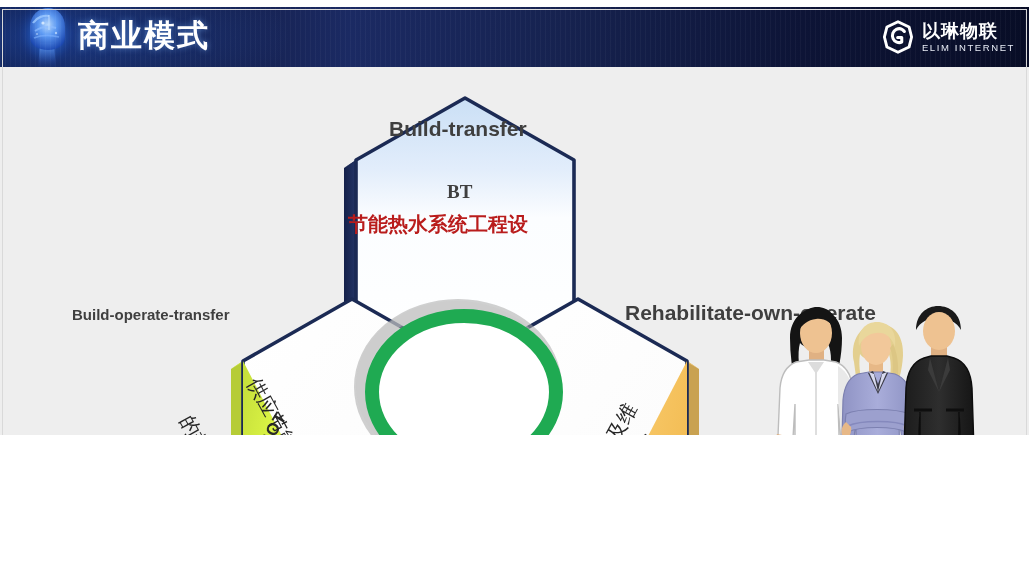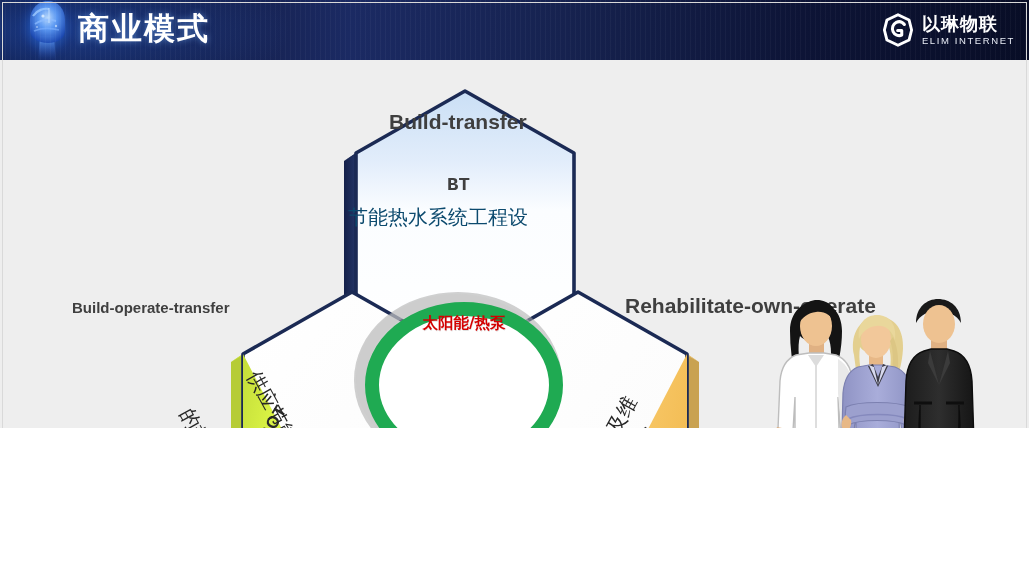--- a/index.html
+++ b/index.html
@@ -9,21 +9,21 @@
   body {
     width: 1029px; height: 578px;
     font-family: "Liberation Sans", "DejaVu Sans", sans-serif;
     overflow: hidden;
     position: relative;
   }
 
   
   #slide {
     position: absolute;
-    left: 0; top: 0;
+    left: 0; top: 7px;
     width: 1029px; height: 428px;
     background: #eeeeee;
     overflow: hidden;
   }
   #slide-border {
     position:absolute; left:2px; top:2px;
     width:1023px; height:572px;
     border:1px solid #d9d9d9;
     pointer-events:none;
   }
@@ -110,33 +110,34 @@
   }
   #cap-top{ left:389px; top:50px; font-size:21px; }
   #cap-left{ left:72px; top:239px; font-size:15px; }
   #cap-right{ left:625px; top:234px; font-size:21px; }
 
   
   .hex-tag{
     position:absolute;
     font-weight:bold;
     color:#3f3f3f;
-    font-family:Liberation Mono, monospace;
+    font-family:Liberation Serif, serif;
     text-align:right;
   }
   #tag-bt{ left:447px; top:114px; font-size:19px; }
 
   #bt-body{
     position:absolute;
     left:348px; top:144px;
     width:220px;
     font-size:20px;
-    color:#0c4a6e;
+    color:#b91c1c;
     line-height:1.30;
     font-family:"DejaVu Sans","Liberation Sans",sans-serif;
+    font-weight:bold;
   }
 
   .rot-label{
     position:absolute;
     font-weight:bold;
     color:#2b2b2b;
     font-family:"Liberation Sans", sans-serif;
     font-size:17px;
     letter-spacing:0.5px;
   }
@@ -338,21 +339,20 @@
       <div>供应节能安全</div>
       <div>的热水</div>
     </div>
 
     <div class="hex-cn" id="cn-roo">
       <div>产品销售及维</div>
       <div>护运营</div>
     </div>
 
     <div id="center-text">
-      <div>太阳能/热泵</div>
     </div>
 
     <div id="people">
       <div id="people-shadow"></div>
       <svg width="240" height="285" viewBox="0 0 240 285">
         <defs>
           <linearGradient id="jeans" x1="0" y1="0" x2="1" y2="0">
             <stop offset="0%" stop-color="#a9bccd"></stop>
             <stop offset="55%" stop-color="#becfde"></stop>
             <stop offset="100%" stop-color="#9fb2c4"></stop>

